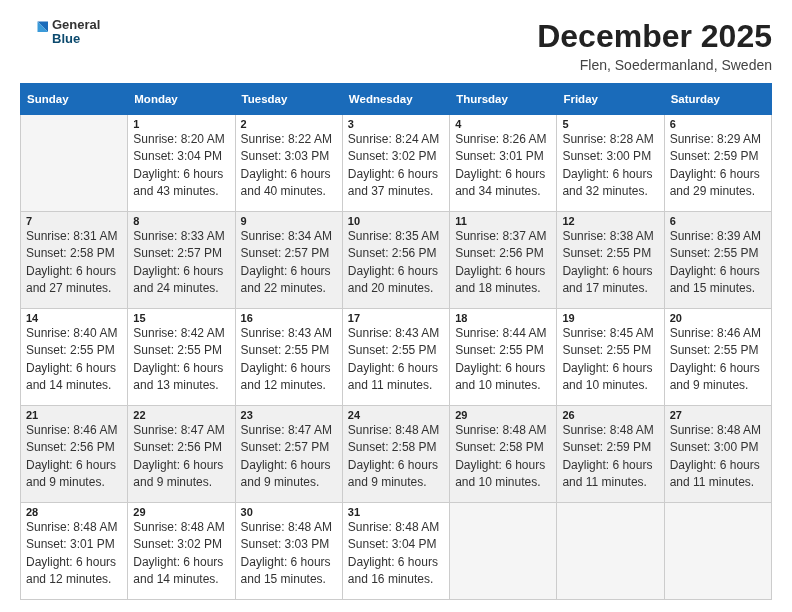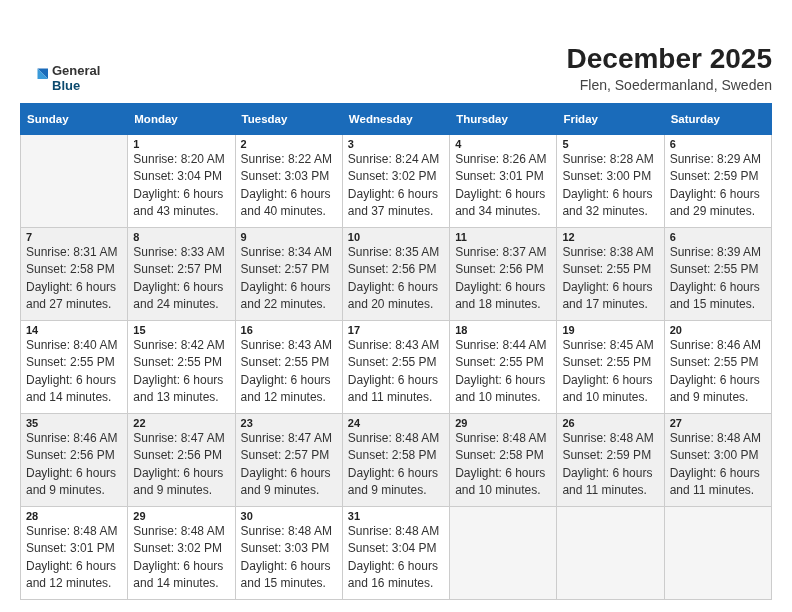--- a/index.html
+++ b/index.html
@@ -13,23 +13,22 @@
     .page {
       width: 792px;
       height: 612px;
       padding: 18px 20px 12px 20px;
       display: flex;
       flex-direction: column;
     }
     .header {
       display: flex;
       justify-content: space-between;
-      align-items: flex-end;
+      align-items: flex-start;
       margin-bottom: 10px;
-      margin-top: 25px;
     }
     .logo {
       display: flex;
       align-items: center;
       gap: 4px;
     }
     .logo-text {
       display: flex;
       flex-direction: column;
       font-size: 13px;
@@ -40,21 +39,21 @@
     .logo-text span:first-child { color: #333; }
     .logo-text span:last-child { color: #0c4a6e; }
     .logo-icon {
       width: 28px;
       height: 28px;
     }
     .title-block {
       text-align: right;
     }
     .main-title {
-      font-size: 28px;
+      font-size: 32px;
       font-weight: bold;
       color: #222;
     }
     .subtitle {
       font-size: 14px;
       color: #444;
       margin-top: 2px;
     }
     .calendar {
       flex: 1;
@@ -215,21 +214,21 @@
             <div class="day-number">19</div>
             <div class="day-info">Sunrise: 8:45 AM<br>Sunset: 2:55 PM<br>Daylight: 6 hours and 10 minutes.</div>
           </td>
           <td>
             <div class="day-number">20</div>
             <div class="day-info">Sunrise: 8:46 AM<br>Sunset: 2:55 PM<br>Daylight: 6 hours and 9 minutes.</div>
           </td>
         </tr>
         <tr class="row-shade">
           <td>
-            <div class="day-number">35</div>
+            <div class="day-number">21</div>
             <div class="day-info">Sunrise: 8:46 AM<br>Sunset: 2:56 PM<br>Daylight: 6 hours and 9 minutes.</div>
           </td>
           <td>
             <div class="day-number">22</div>
             <div class="day-info">Sunrise: 8:47 AM<br>Sunset: 2:56 PM<br>Daylight: 6 hours and 9 minutes.</div>
           </td>
           <td>
             <div class="day-number">23</div>
             <div class="day-info">Sunrise: 8:47 AM<br>Sunset: 2:57 PM<br>Daylight: 6 hours and 9 minutes.</div>
           </td>

